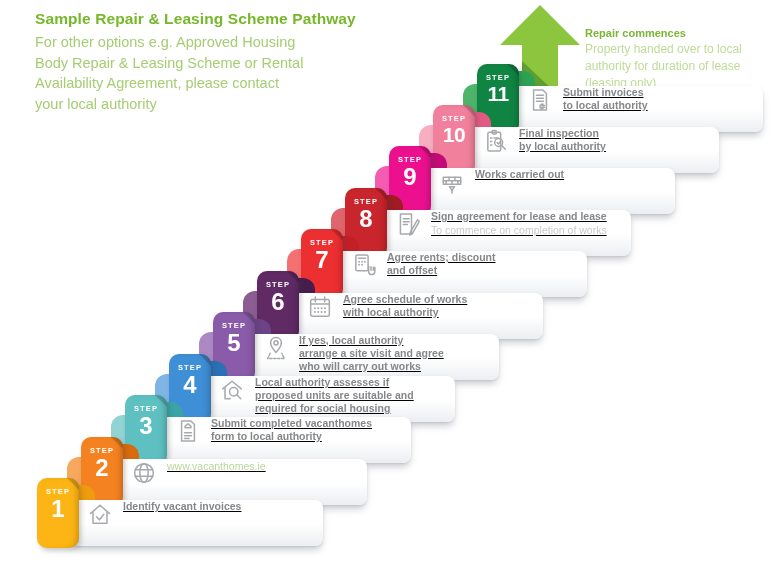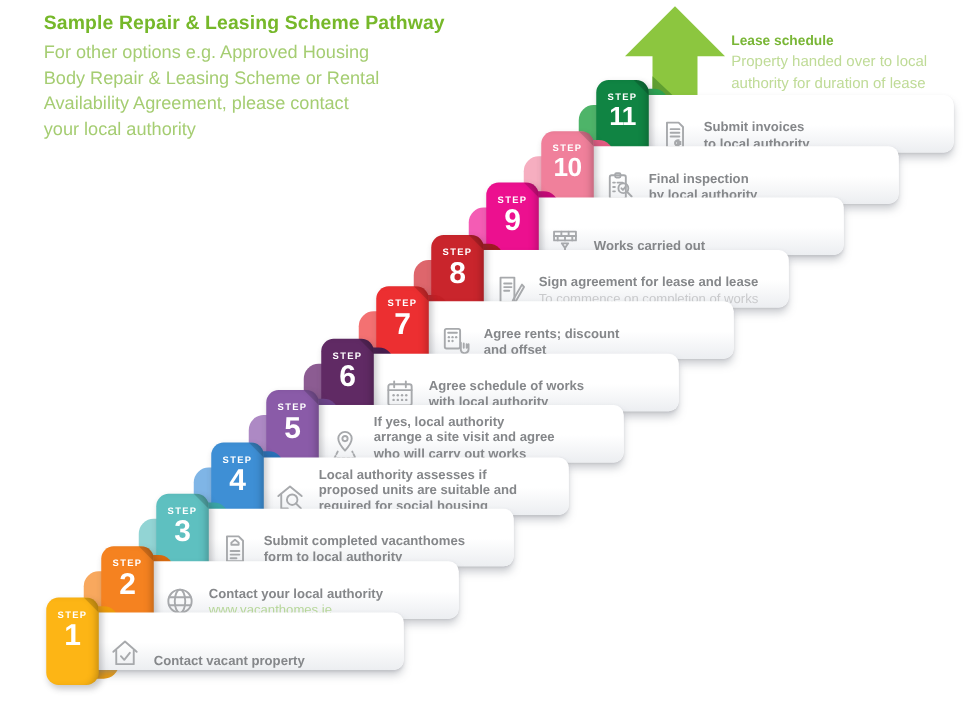--- a/index.html
+++ b/index.html
@@ -17,24 +17,24 @@
   .lease .lt{font-size:11px;font-weight:bold;color:#79b636;}
   .lease .lb{margin-top:2px;font-size:12px;line-height:1.4;color:#bfdb97;white-space:pre-line;}
 
   .arrow-svg{position:absolute;left:497px;top:3px;}
 
   
   .step{position:absolute;width:0;height:0;}
   .step > div{position:absolute;}
   .lite{left:-14px;top:20px;width:28px;height:56px;border-radius:12px;background:var(--lite);}
   .fold{left:28px;top:7px;width:30px;height:58px;border-radius:12px;background:var(--fold);}
-  .card{left:34px;top:12px;width:252px;height:46px;border-radius:8px;
+  .card{left:34px;top:22px;width:252px;height:46px;border-radius:8px;
         background:linear-gradient(180deg,#ffffff 52%,#eceef1 100%);
         box-shadow:0 5px 7px -1px rgba(110,115,125,.35),0 1px 2px rgba(150,150,160,.22);
-        display:flex;align-items:flex-end;}
+        display:flex;align-items:flex-start;text-decoration:underline;}
   .icon{width:34px;margin-left:12px;flex-shrink:0;display:flex;align-items:center;justify-content:center;}
   .icon svg{stroke:#a7a9ac;fill:none;stroke-width:1.3;stroke-linecap:round;stroke-linejoin:round;}
   .icon svg .fdot{fill:#a7a9ac;stroke:none;}
   .txt{margin-left:6px;padding-right:6px;}
   .t{font-size:10.5px;font-weight:bold;color:#85878a;line-height:1.22;white-space:pre-line;}
   .s{font-size:10.5px;color:#c9cacc;line-height:1.2;white-space:pre-line;margin-top:1px;}
   .s.url{color:#b7d79a;}
   .main{left:0;top:0;width:42px;height:70px;border-radius:10px;background:var(--main);
         box-shadow:inset -5px 0 7px -4px rgba(0,0,0,.28),2px 3px 5px rgba(60,60,70,.28);
         display:flex;flex-direction:column;align-items:center;color:#fff;overflow:hidden;}
@@ -56,21 +56,21 @@
 Availability Agreement, please contact
 your local authority</div>
   </div>
 
   <svg class="arrow-svg" width="88" height="92" viewBox="0 0 88 92">
     <polygon points="43,2 83,42 61,42 61,92 25,92 25,42 3,42" fill="#8cc63f"></polygon>
     <polygon points="25,58 61,92 25,92" fill="#5f9e31"></polygon>
   </svg>
 
   <div class="lease">
-    <div class="lt">Lease schedule</div>
+    <div class="lt">Repair commences</div>
     <div class="lb">Property handed over to local
 authority for duration of lease
 (leasing only)</div>
   </div>
 
   <div class="step" data-step="11" style="left: 477px; top: 64px; --main: #108443; --fold: #2da253; --lite: #4eb469;">
     <div class="lite"></div>
     <div class="fold"></div>
     <div class="card">
       <span class="icon">
@@ -299,21 +299,20 @@
     <div class="fold"></div>
     <div class="card">
       <span class="icon">
         <svg width="28" height="28" viewBox="0 0 24 24">
             <circle cx="12" cy="12" r="8"></circle>
             <ellipse cx="12" cy="12" rx="3.6" ry="8"></ellipse>
             <path d="M4.6 9.3h14.8M4.6 14.7h14.8"></path>
           </svg>
       </span>
       <div class="txt">
-          <div class="t">Contact your local authority</div>
           <div class="s url">www.vacanthomes.ie</div>
         </div>
     </div>
     <div class="main">
         <span class="crease"></span>
         <span class="stp">STEP</span>
         <span class="num">2</span>
       </div>
   </div>
 
@@ -322,21 +321,21 @@
     <div class="fold"></div>
     <div class="card">
       <span class="icon">
         <svg width="28" height="28" viewBox="0 0 24 24">
             <path d="M4 11.5 12 4.5l8 7"></path>
             <path d="M6 10.5V20h12v-9.5"></path>
             <path d="M9.2 14.5l2.3 2.5 3.8-4.8"></path>
           </svg>
       </span>
       <div class="txt">
-          <div class="t">Contact vacant property</div>
+          <div class="t">Identify vacant invoices</div>
         </div>
     </div>
     <div class="main">
         <span class="crease"></span>
         <span class="stp">STEP</span>
         <span class="num">1</span>
       </div>
   </div>
 
 </div>

